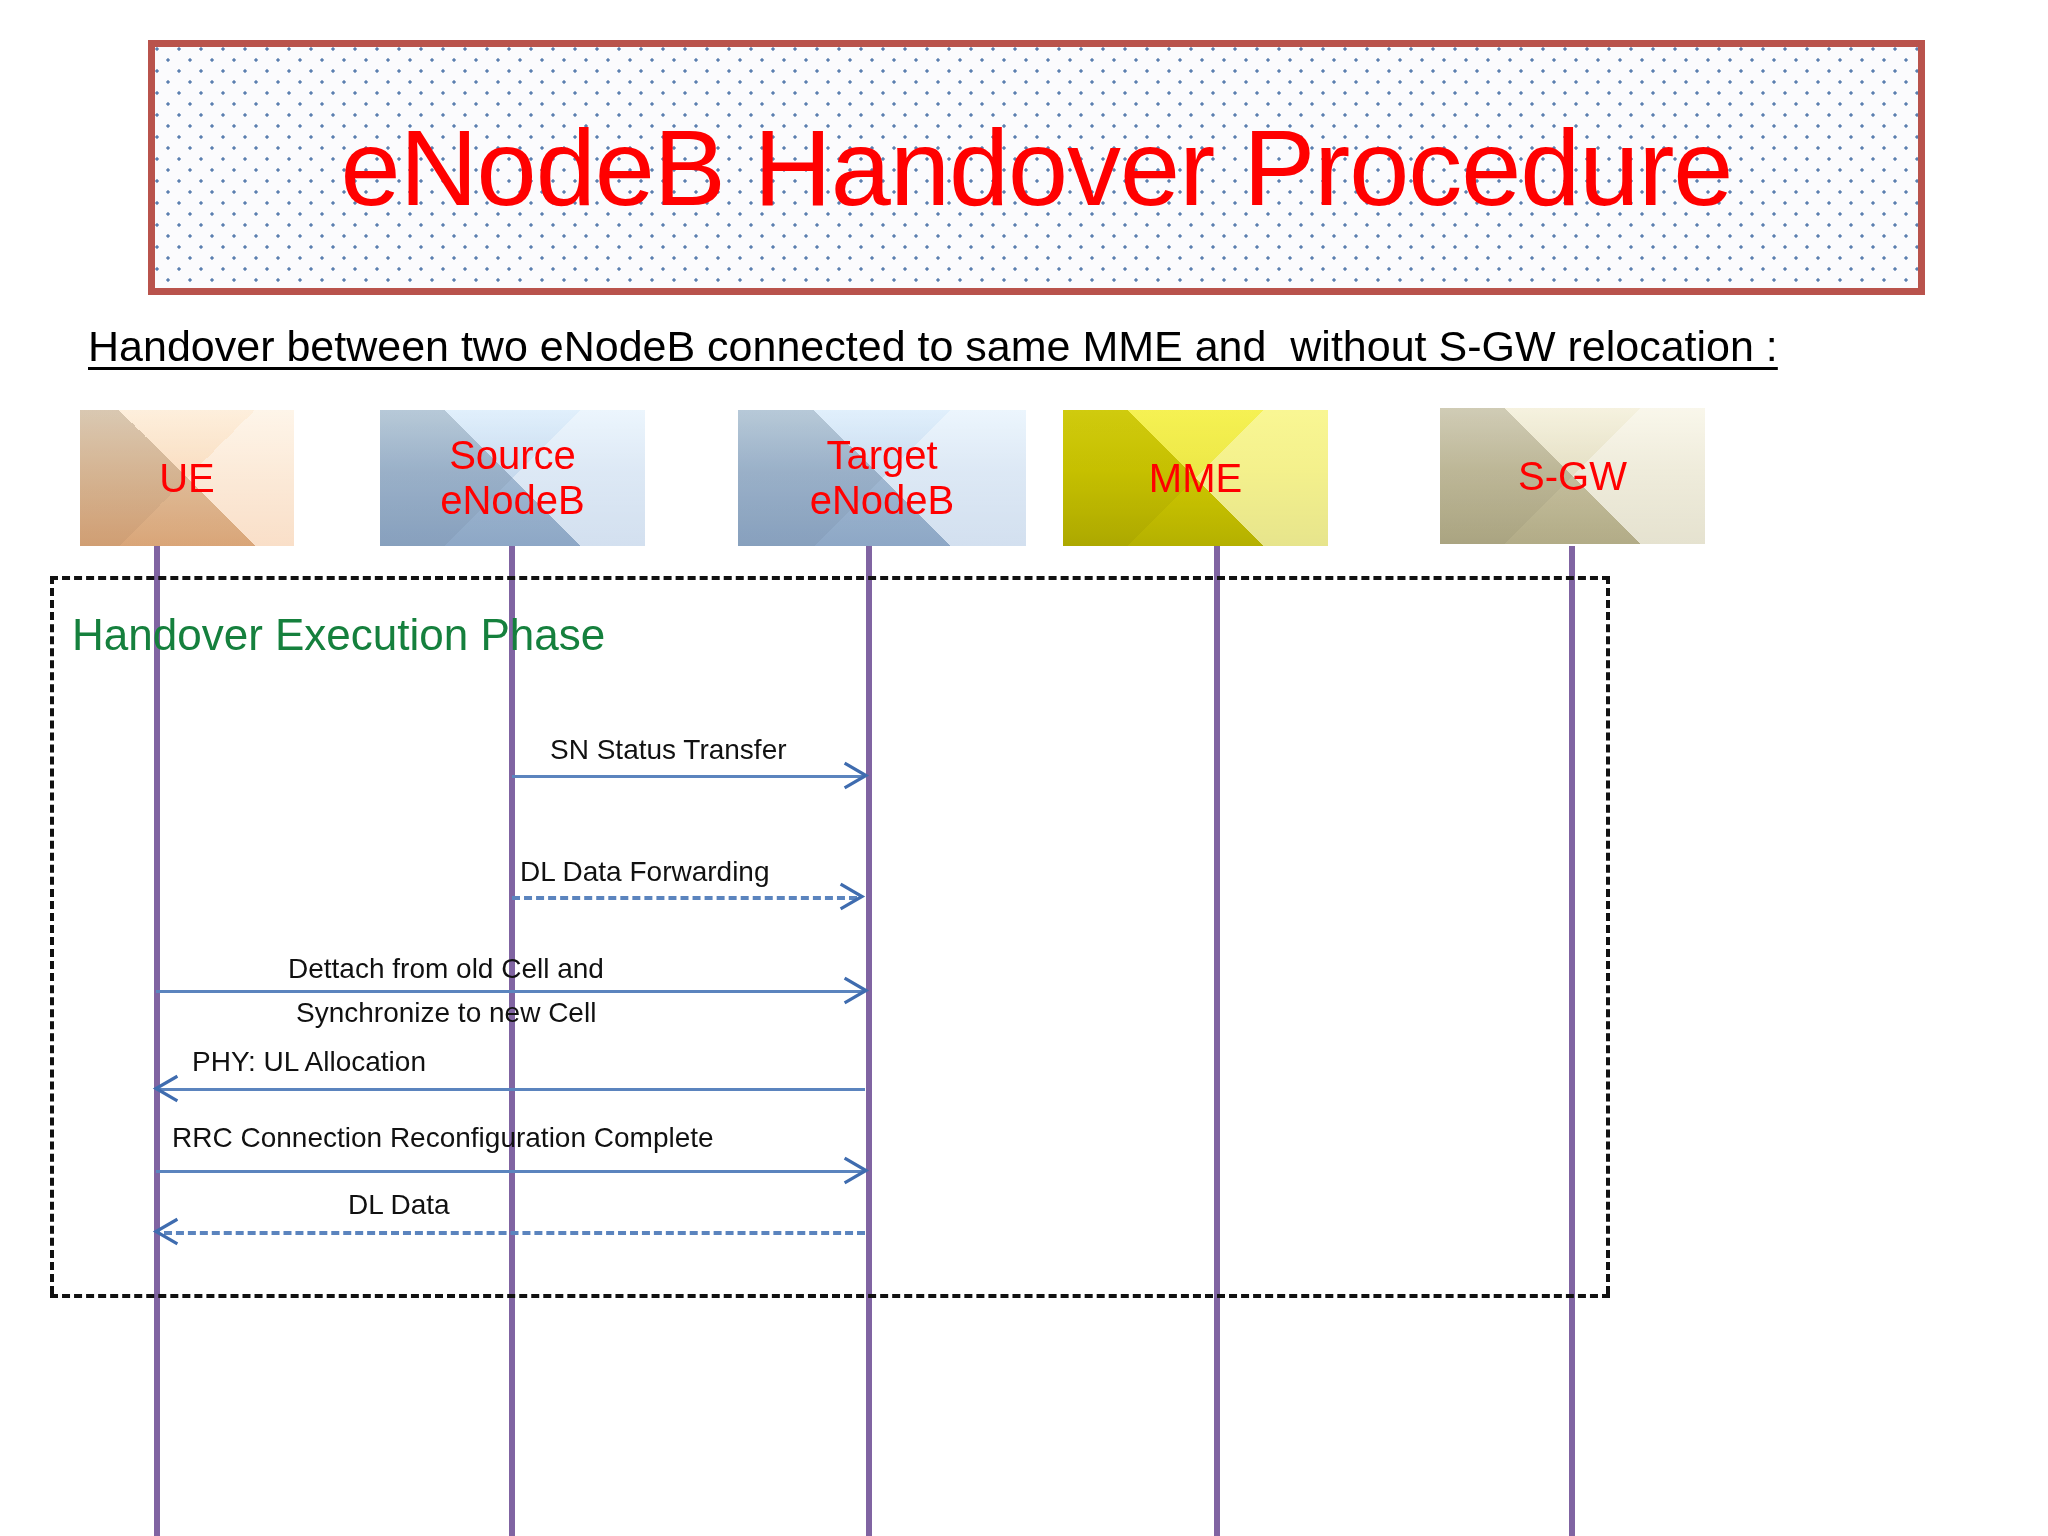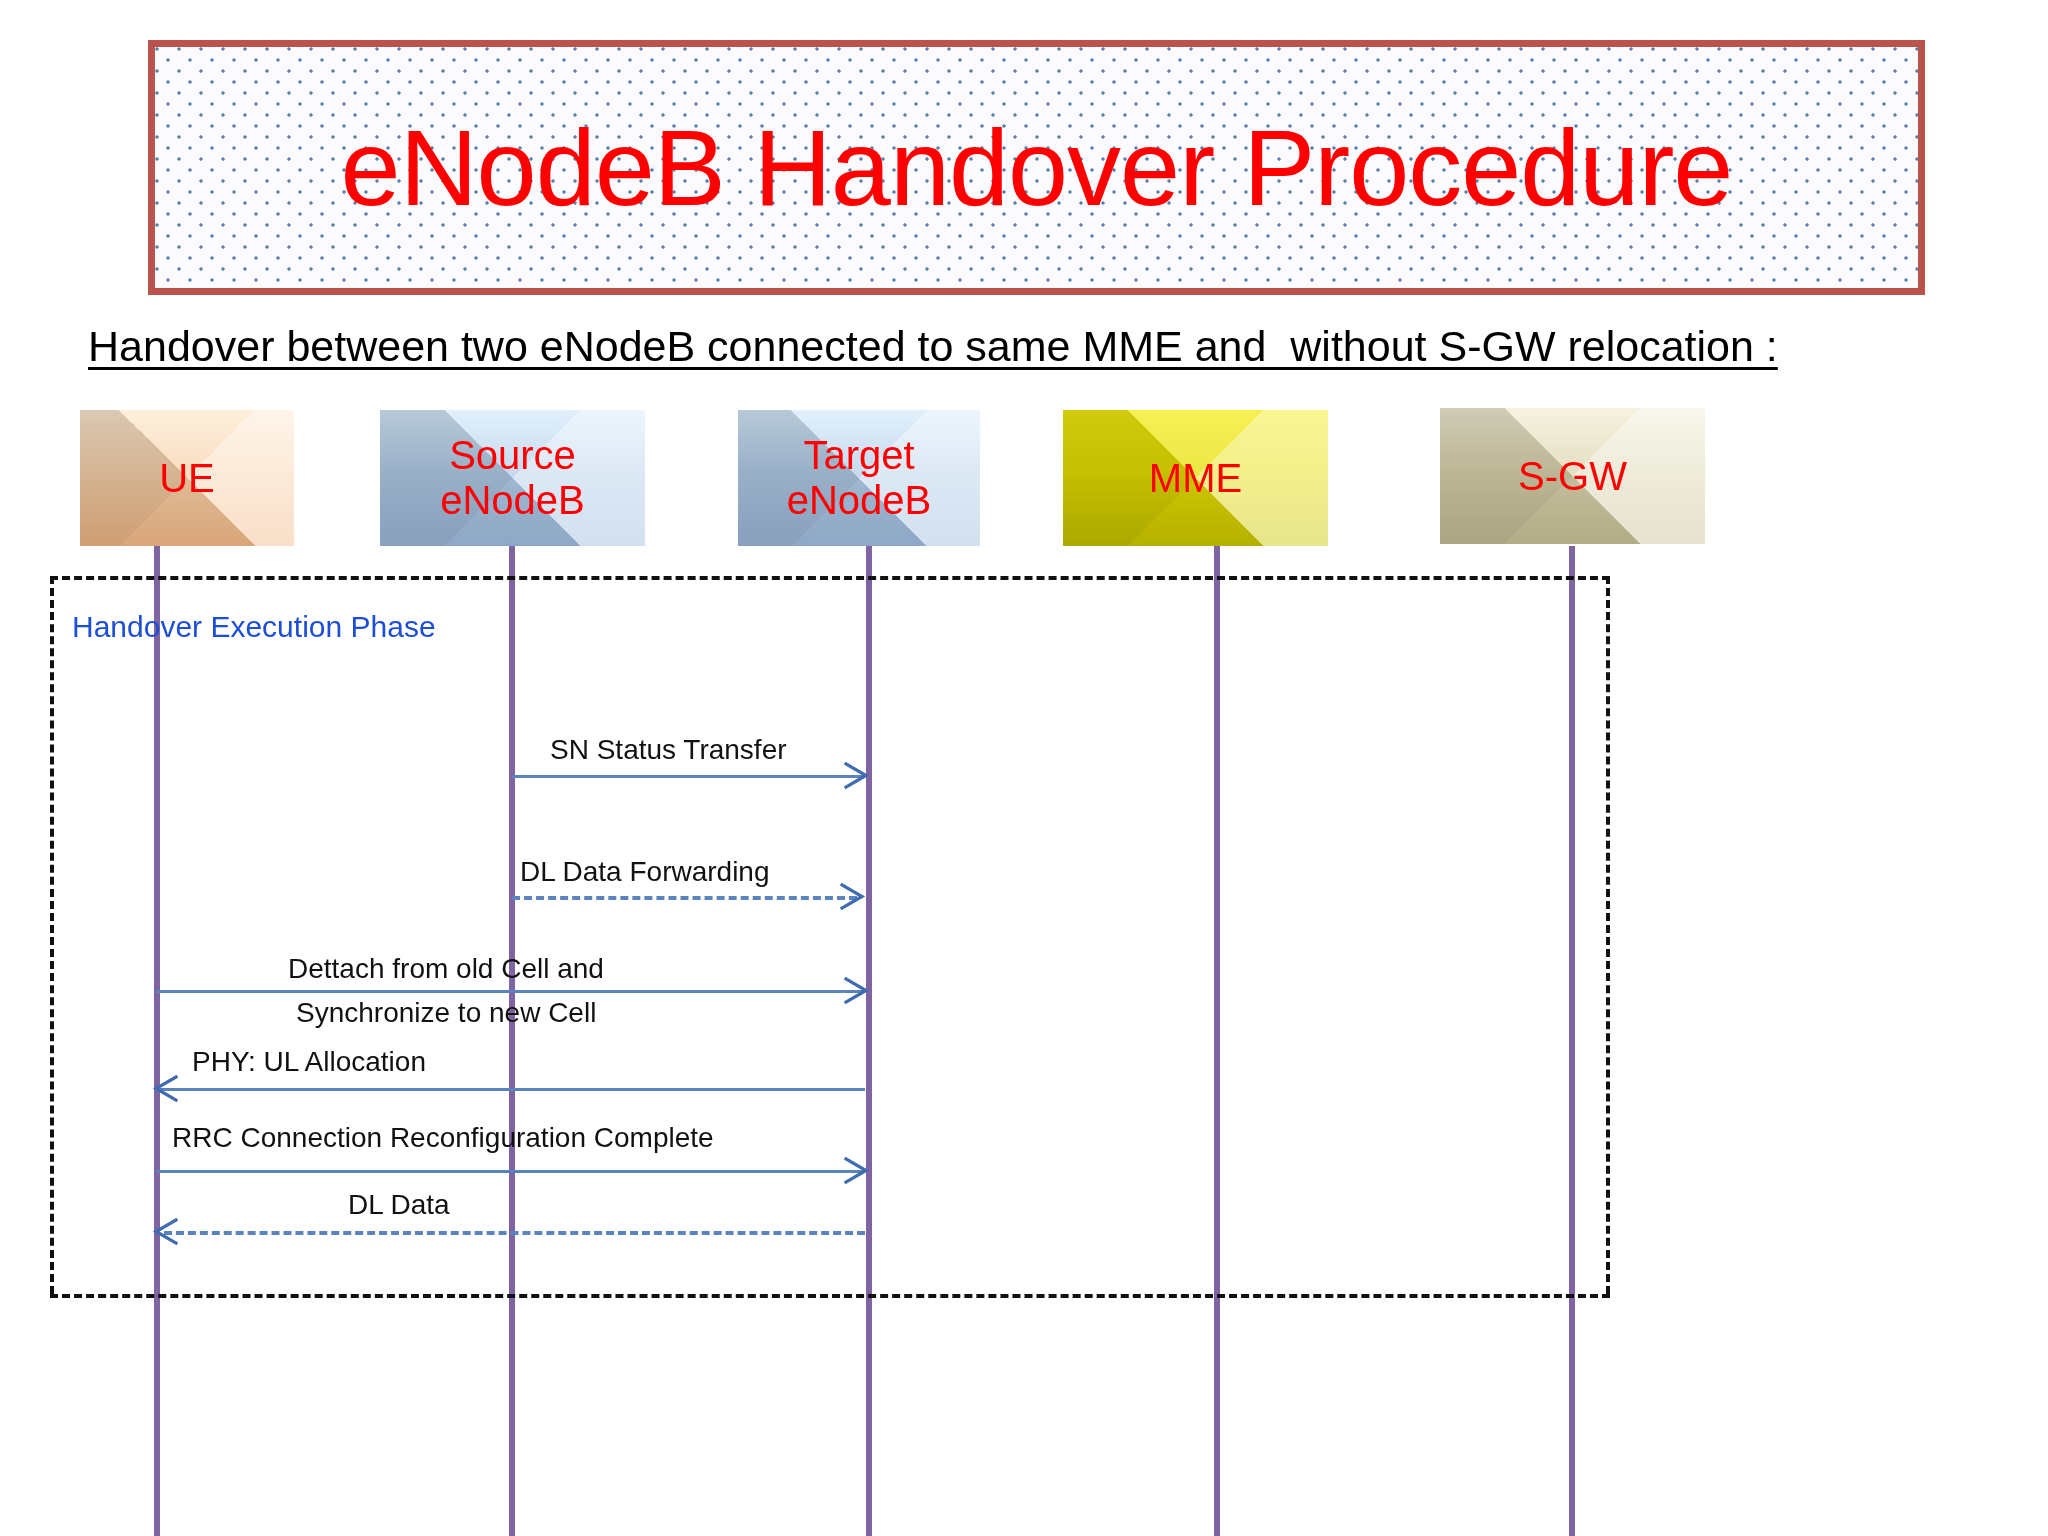--- a/index.html
+++ b/index.html
@@ -88,22 +88,22 @@
   .dd-h{
     height:0;
     border-top:4px dashed #111;
   }
   .dd-v{
     width:0;
     border-left:4px dashed #111;
   }
   .phase-title{
     position:absolute;
-    font-size:30px;
-    color:#1d4ed8;
+    font-size:44px;
+    color:#15803d;
     white-space:nowrap;
     z-index:6;
   }
 
   
   .msg-line{
     position:absolute;
     height:0;
     border-top:3px solid #5B84BE;
     z-index:5;
@@ -141,21 +141,21 @@
     <div class="bevel bevel-ue"></div>
     <div class="node-label">UE</div>
   </div>
 
   <div class="node-box" style="left:380px;top:410px;width:265px;height:136px;background:linear-gradient(180deg,#D5EAFB 0%,#B3CDE9 45%,#9DBADC 100%);justify-content:center;">
     <div class="bevel bevel-ue"></div>
     <div class="node-label">Source
 eNodeB</div>
   </div>
 
-  <div class="node-box" style="left:738px;top:410px;width:242px;height:136px;background:linear-gradient(180deg,#D5EAFB 0%,#B3CDE9 45%,#9DBADC 100%);">
+  <div class="node-box" style="left:738px;top:410px;width:288px;height:136px;background:linear-gradient(180deg,#D5EAFB 0%,#B3CDE9 45%,#9DBADC 100%);">
     <div class="bevel bevel-ue"></div>
     <div class="node-label">Target
 eNodeB</div>
   </div>
 
   <div class="node-box" style="left:1063px;top:410px;width:265px;height:136px;background:linear-gradient(180deg,#F2EC10 0%,#E6DF00 45%,#C9C400 100%);align-items:center;">
     <div class="bevel bevel-ue"></div>
     <div class="node-label">MME</div>
   </div>
 

